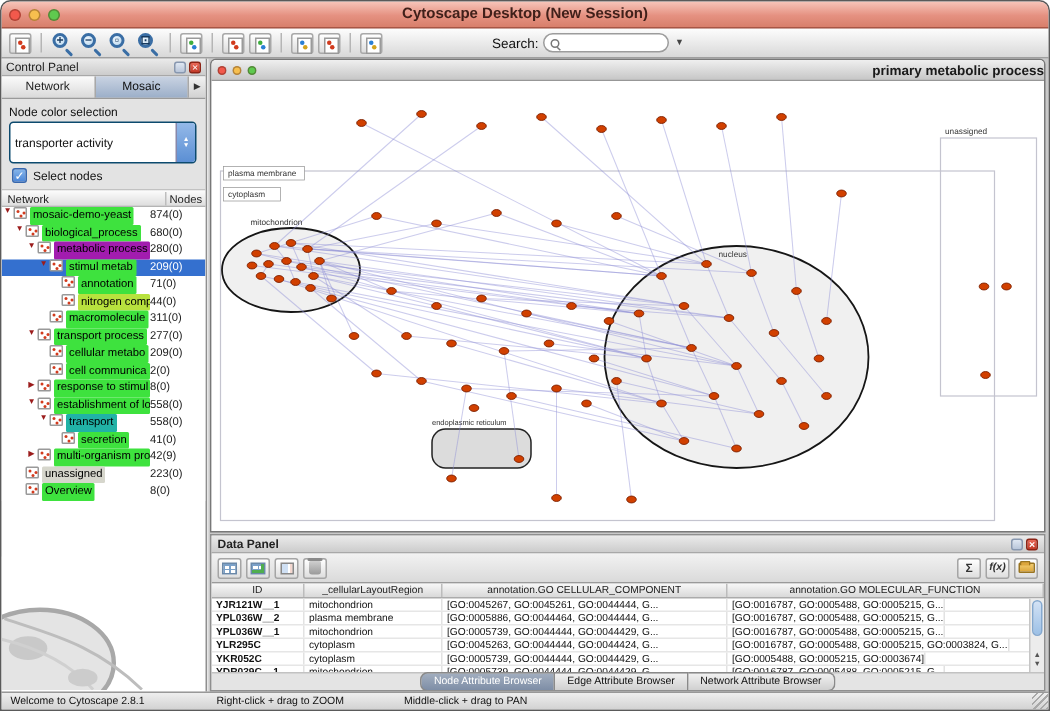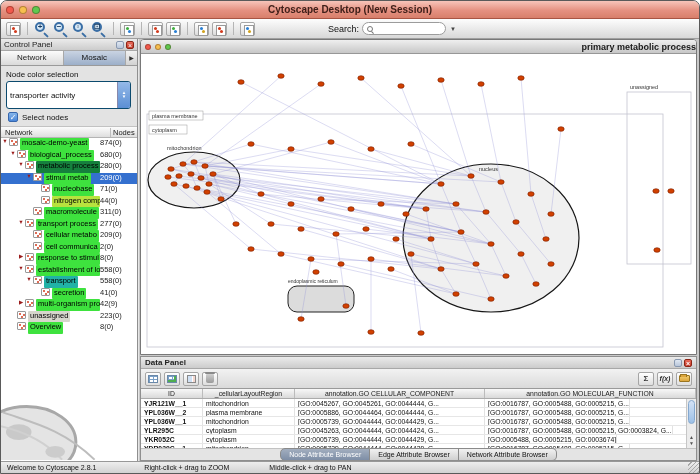--- a/index.html
+++ b/index.html
@@ -218,35 +218,35 @@
             <span class="indent" style="width: 8px;"></span>
             <span class="tri">▼</span>
             <span class="net-icon"></span>
             <span class="chip" style="background: rgb(62, 226, 62);">biological_process</span>
             <span class="count">680(0)</span>
           </div>
           <div class="tree-row">
             <span class="indent" style="width: 16px;"></span>
             <span class="tri">▼</span>
             <span class="net-icon"></span>
-            <span class="chip" style="background: #15803d;">metabolic process</span>
+            <span class="chip" style="background: #a21caf;">metabolic process</span>
             <span class="count">280(0)</span>
           </div>
           <div class="tree-row sel">
             <span class="indent" style="width: 24px;"></span>
             <span class="tri">▼</span>
             <span class="net-icon"></span>
             <span class="chip" style="background: rgb(62, 226, 62);">stimul metab</span>
             <span class="count">209(0)</span>
           </div>
           <div class="tree-row">
             <span class="indent" style="width: 32px;"></span>
             <span class="tri"></span>
             <span class="net-icon"></span>
-            <span class="chip" style="background: rgb(62, 226, 62);">nucleobase</span>
+            <span class="chip" style="background: rgb(62, 226, 62);">annotation</span>
             <span class="count">71(0)</span>
           </div>
           <div class="tree-row">
             <span class="indent" style="width: 32px;"></span>
             <span class="tri"></span>
             <span class="net-icon"></span>
             <span class="chip" style="background: rgb(184, 226, 62);">nitrogen compo</span>
             <span class="count">44(0)</span>
           </div>
           <div class="tree-row">

